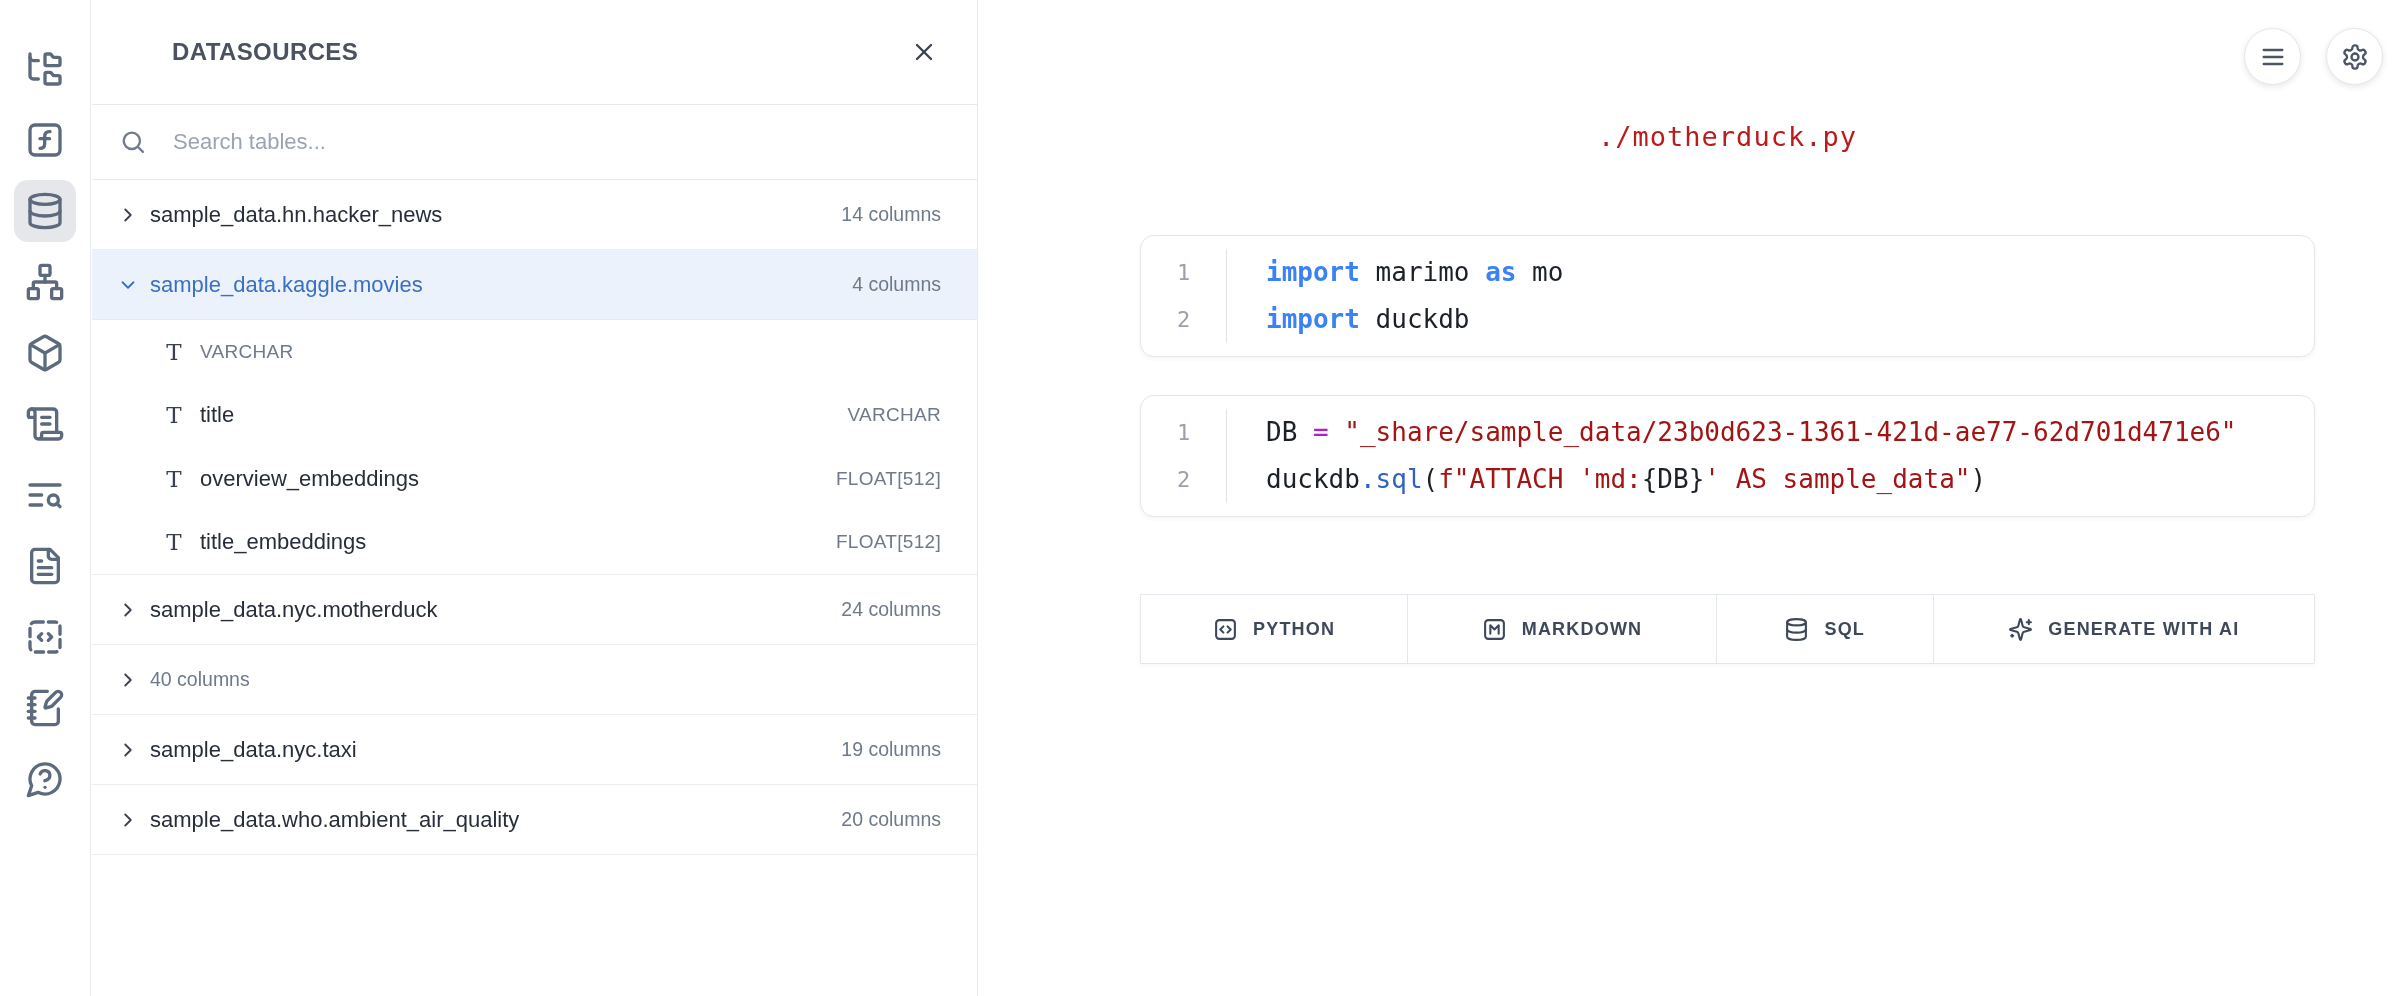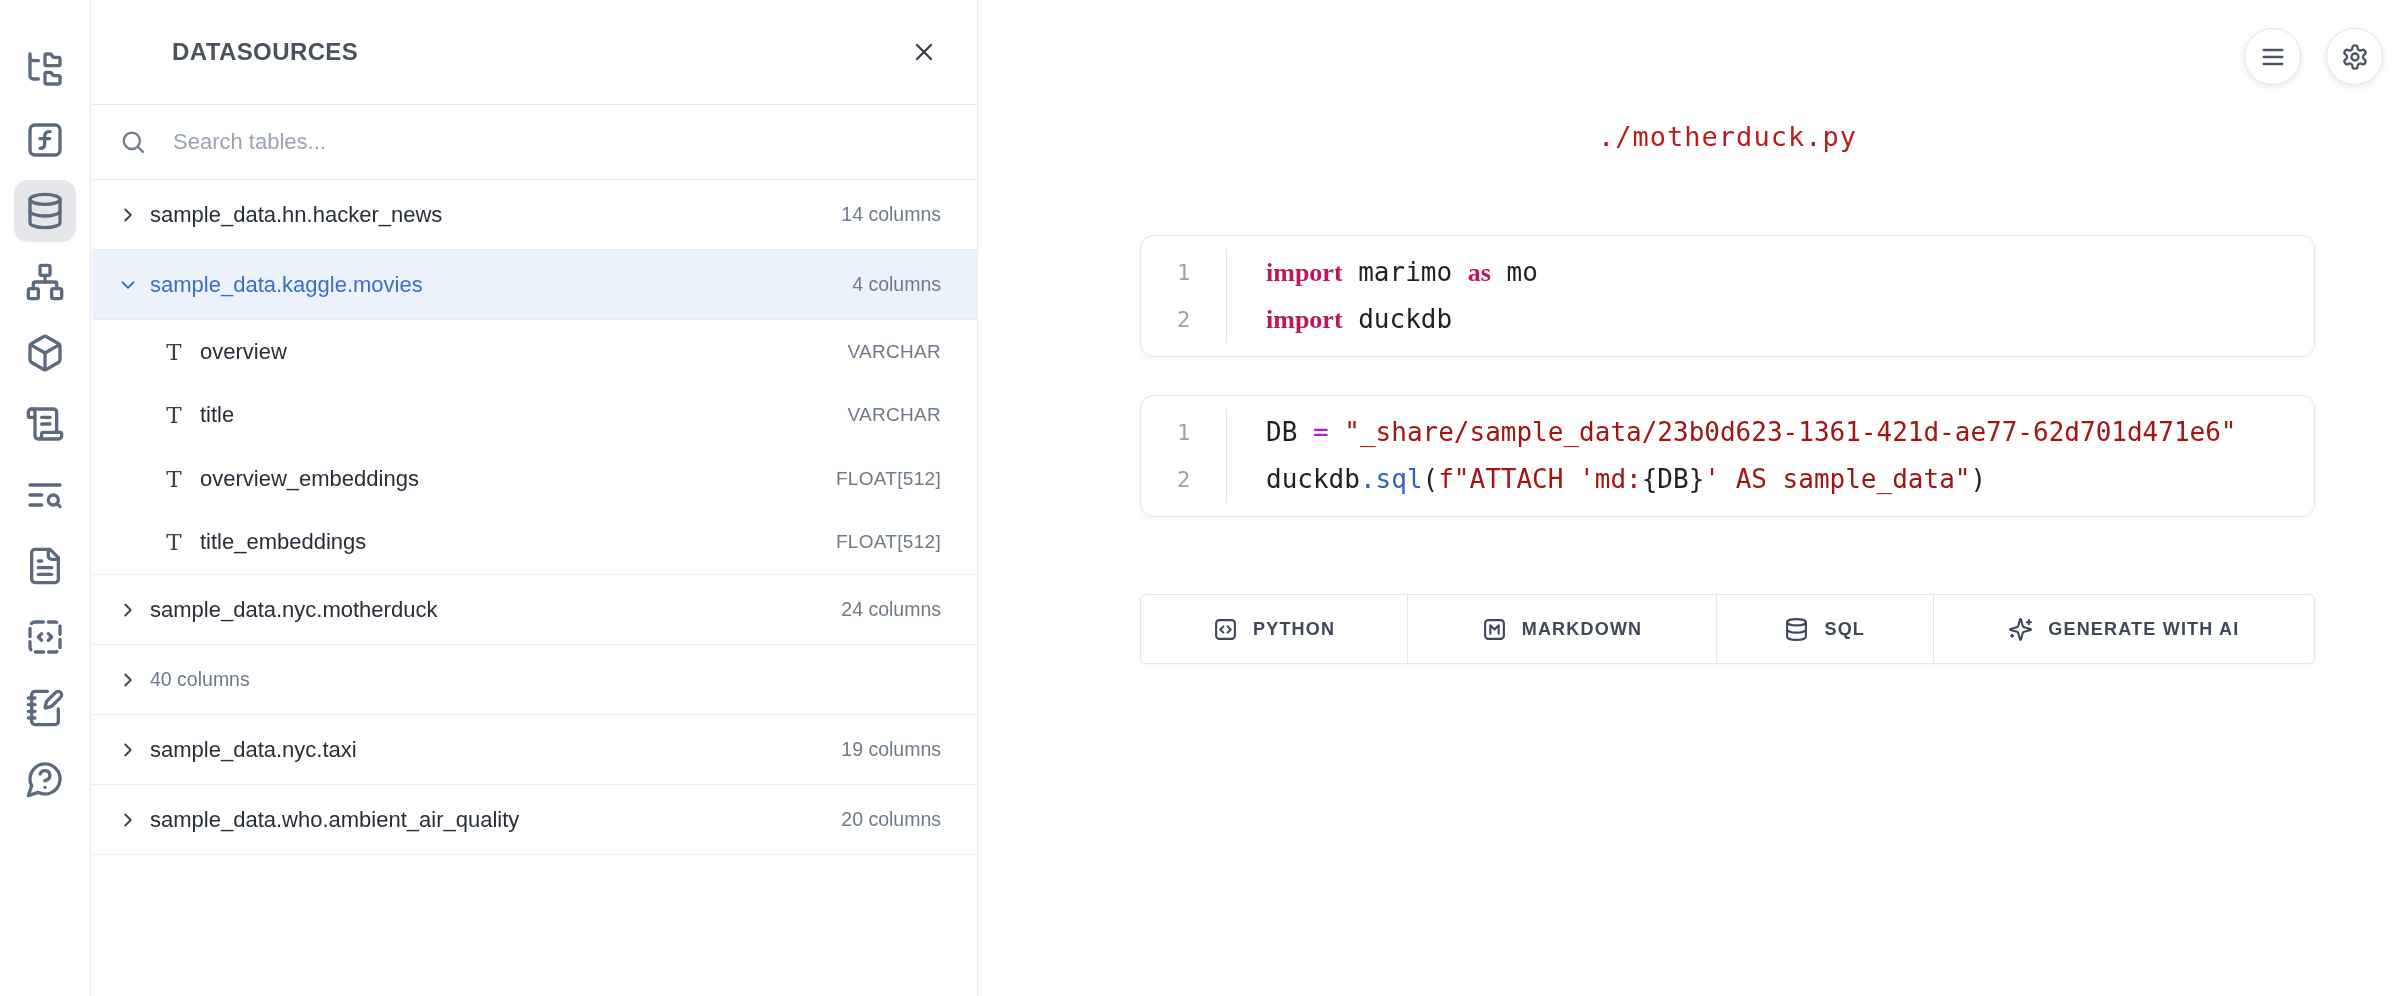--- a/index.html
+++ b/index.html
@@ -54,27 +54,27 @@
   .filename{margin-top:121px;text-align:center;font-family:"DejaVu Sans Mono",monospace;
     font-size:27px;line-height:32px;color:#b91c1c;letter-spacing:1px;cursor:pointer;}
 
   .cell{margin-top:82px;border:1px solid #e3e6ec;border-radius:14px;background:#fff;
     box-shadow:0 2px 4px rgba(30,41,59,.05);display:flex;padding:13px 0;box-sizing:border-box;}
   .cell + .cell{margin-top:38px;}
   .gutter{width:86px;flex:none;text-align:center;font-family:"DejaVu Sans Mono",monospace;
     font-size:22px;line-height:47px;color:#9aa1ad;border-right:1px solid #e0e3e9;box-sizing:border-box;}
   .code{padding-left:39px;font-family:"DejaVu Sans Mono",monospace;font-size:26px;line-height:47px;
     white-space:pre;color:#1c2128;cursor:text;overflow:hidden;}
-  .tok-kw{color:#be185d;font-weight:bold;font-family:Liberation Serif, serif;}
+  .tok-kw{color:#3b82f6;font-weight:bold;}
   .tok-op{color:#b01dc9;}
   .tok-str{color:#a31515;}
   .tok-fn{color:#2f62c2;margin-top:7px;}
   .tok-pl{color:#1c2128;}
 
-  .btn-row{margin-top:77px;height:70px;display:flex;border:1px solid #e3e6ec;border-radius:6px;
+  .btn-row{margin-top:77px;height:70px;display:flex;border:1px solid #e3e6ec;border-radius:1px;
     background:#fff;box-shadow:0 2px 5px rgba(30,41,59,.04);box-sizing:border-box;overflow:hidden;}
   .add-btn{display:flex;align-items:center;justify-content:center;gap:15px;color:#3e4859;cursor:pointer;box-sizing:border-box;}
   .add-btn + .add-btn{border-left:1px solid #e3e6ec;}
   .add-btn .ic{width:25px;height:25px;flex:none;}
   .add-btn .lbl{font-size:18px;font-weight:700;letter-spacing:1.2px;white-space:nowrap;}
   .add-btn:nth-child(1){width:22.7%;}
   .add-btn:nth-child(2){width:26.3%;}
   .add-btn:nth-child(3){width:18.5%;}
   .add-btn:nth-child(4){width:32.5%;}
 </style>
@@ -230,21 +230,20 @@
           <svg viewBox="0 0 24 24" fill="none" stroke="currentColor" stroke-width="2" stroke-linecap="round" stroke-linejoin="round">
             <path d="m6 9 6 6 6-6"></path>
           </svg>
         </span>
         <span class="tname">sample_data.kaggle.movies</span>
         <span class="tcount">4 columns</span>
       </div>
       <div class="columns-block">
         <div class="col-row">
           <span class="ticon">T</span>
-          <span class="cname">overview</span>
           <span class="ctype">VARCHAR</span>
         </div>
         <div class="col-row">
           <span class="ticon">T</span>
           <span class="cname">title</span>
           <span class="ctype">VARCHAR</span>
         </div>
         <div class="col-row">
           <span class="ticon">T</span>
           <span class="cname">overview_embeddings</span>

